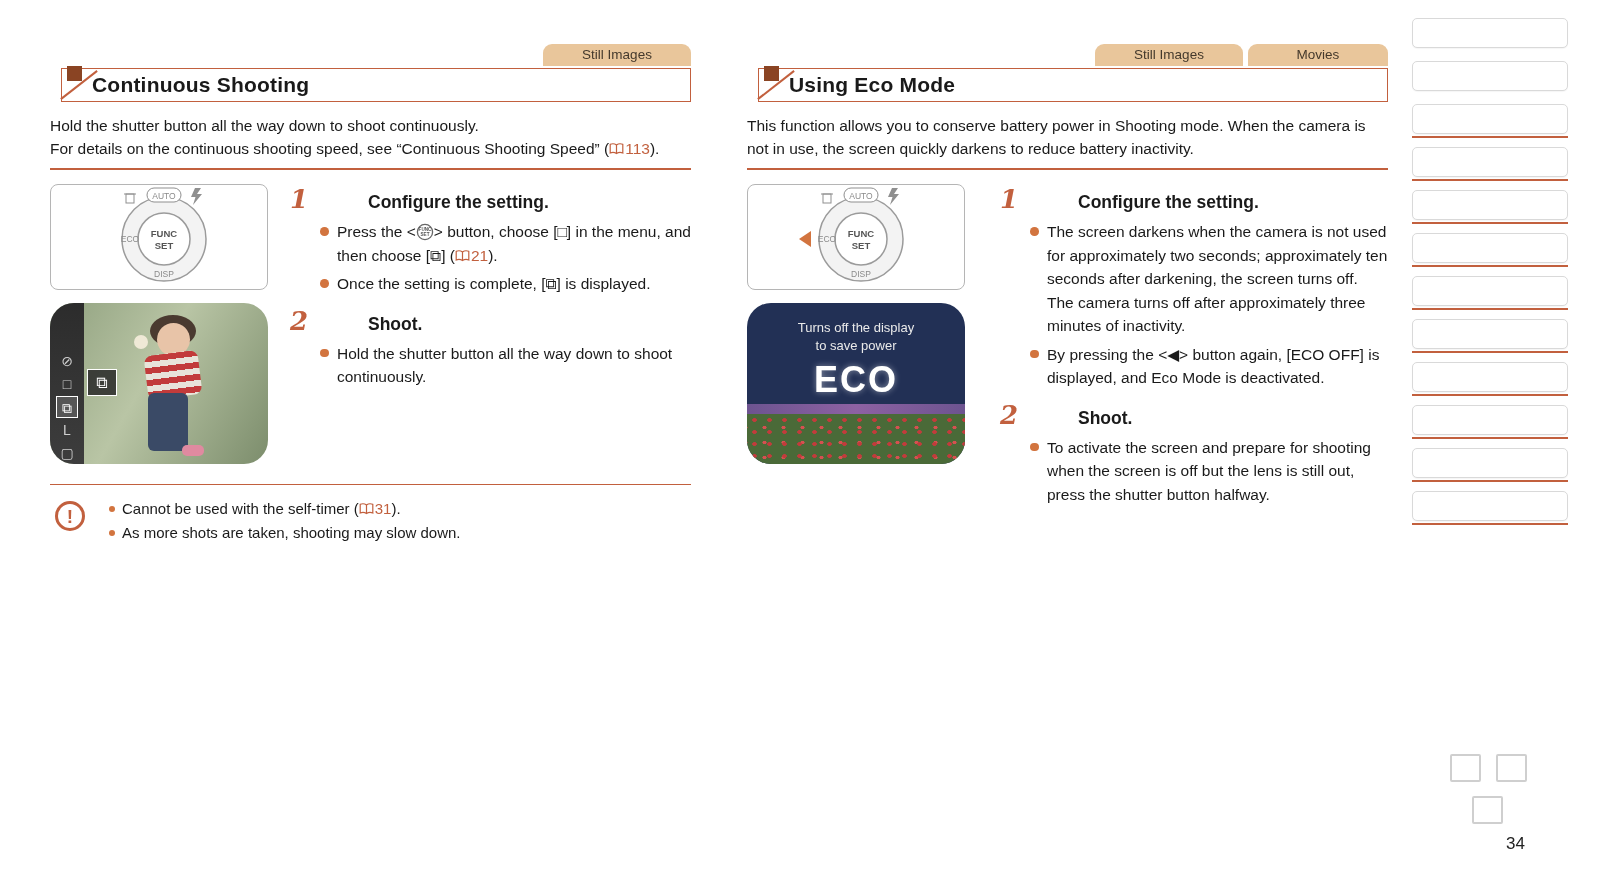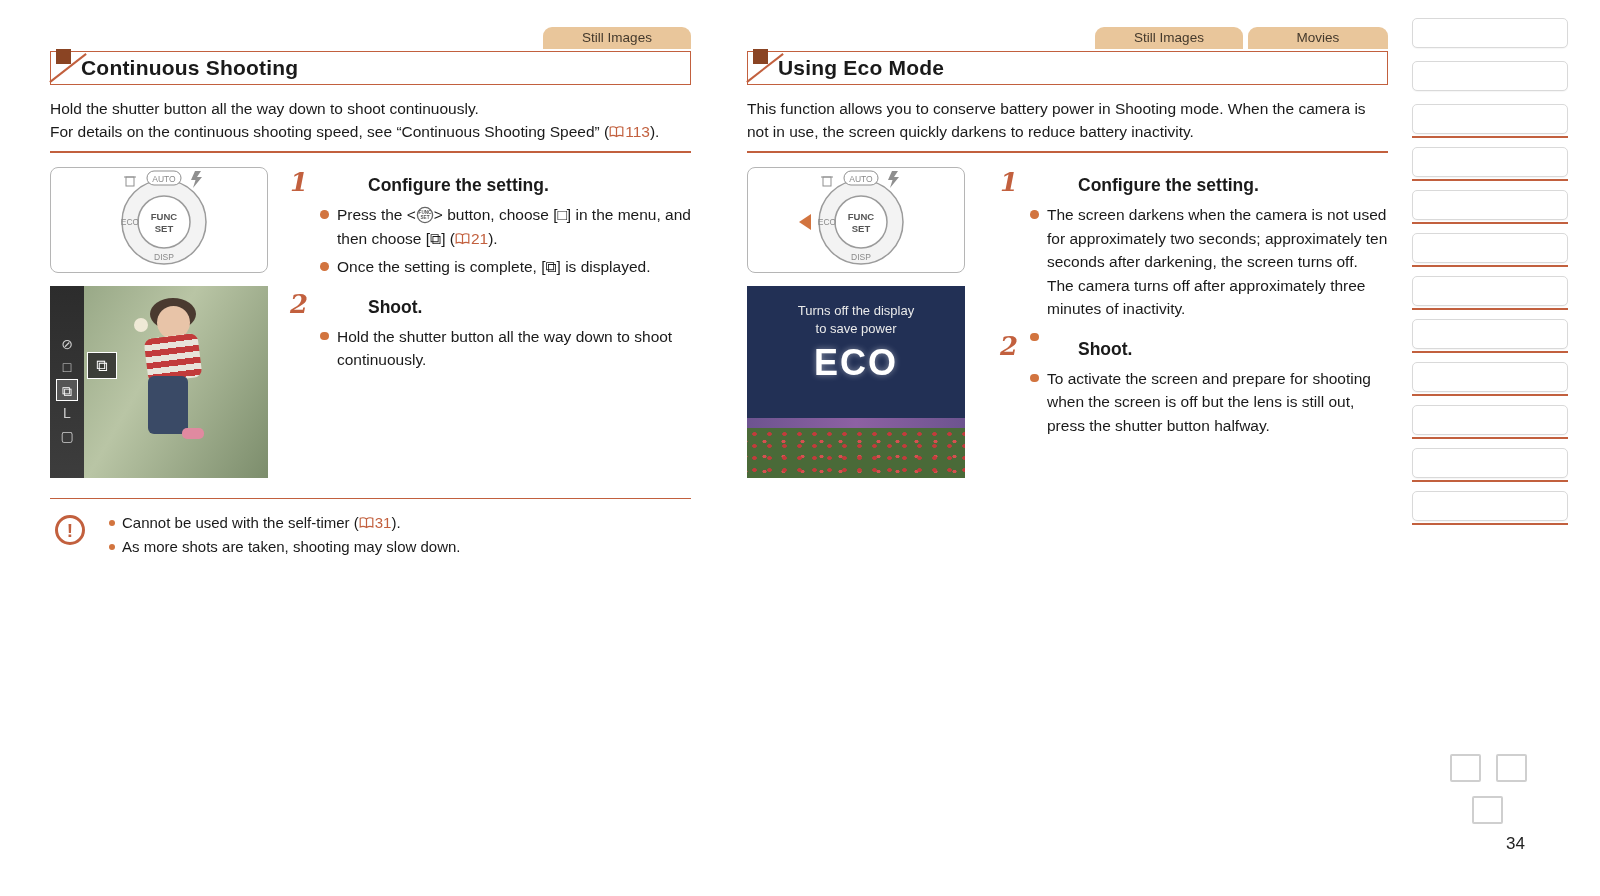--- a/index.html
+++ b/index.html
@@ -3,36 +3,36 @@
 <meta charset="utf-8">
 <style>
   * { margin:0; padding:0; box-sizing:border-box; }
   html,body { background:#fff; }
   body {
     width:1600px; height:896px; position:relative; overflow:hidden;
     font-family:"Liberation Sans", sans-serif; color:#1a1a1a;
   }
   .page { position:relative; width:1600px; height:896px; }
 
-  .col { position:absolute; top:27px; width:641px; }
+  .col { position:absolute; top:44px; width:641px; }
   .col.left  { left:50px; }
   .col.right { left:747px; }
 
   
   .badge-row { display:flex; justify-content:flex-end; gap:5px; height:22px; }
   .badge {
     background:#e9c69b; color:#44392c; font-size:13.5px; text-align:center;
     width:148px; padding-top:3px; border-radius:9px 9px 0 0; height:22px;
   }
   .badge.movies { width:140px; }
 
   
   .header-box {
     position:relative; margin-top:2px; height:34px; border:1.5px solid #c2603e;
-    display:flex; align-items:center; padding-left:30px; background:#fff;
+    display:flex; align-items:center; padding-left:30px; background:#fff;margin-left:11px;
   }
   .corner-square { position:absolute; left:5px; top:-3px; width:15px; height:15px; background:#8a4423; z-index:2; }
   .corner-slash  { position:absolute; left:-6px; top:15px; width:46px; height:2px; background:#c2603e; transform:rotate(-38deg); z-index:1; }
   .sec-title { font-size:21px; font-weight:bold; letter-spacing:.2px; }
 
   .intro { margin:12px 0 8px; font-size:15.5px; line-height:23px; }
   .rule  { height:2px; background:#c2603e; }
 
   
   .xref { color:#c2603e; white-space:nowrap; cursor:pointer; }
@@ -41,21 +41,21 @@
   
   .content-row { display:flex; margin-top:14px; }
   .figures { width:218px; flex:none; }
   .camera-box {
     height:106px; border:1px solid #b5b5b5; border-radius:8px;
     display:flex; align-items:center; justify-content:center; margin-bottom:13px; background:#fff;
   }
   .dial-t { font-size:9.5px; font-weight:bold; fill:#555; }
   .dial-s { font-size:8.5px; fill:#8a8a8a; }
 
-  .photo { height:192px; position:relative; overflow:hidden; }
+  .photo { height:161px; position:relative; overflow:hidden;border-radius:24px; }
 
   
   .child-photo { background:linear-gradient(120deg,#8fa07e 0%,#b9c5a5 45%,#7c8d6c 100%); }
   .menu-strip {
     position:absolute; left:0; top:0; bottom:0; width:34px;
     background:linear-gradient(#2c2c2c,#3d3d3d); padding-top:46px;
   }
   .menu-cell {
     width:22px; height:22px; margin:1px auto; text-align:center; line-height:22px;
     color:#cfcfcf; font-size:14px;
@@ -302,20 +302,21 @@
             <span class="step-num">1</span>
             <span class="step-title">Configure the setting.</span>
           </div>
           <div class="bullets">
             <div class="bullet">
               <span class="dot"></span>
               <span>The screen darkens when the camera is not used for approximately two seconds; approximately ten seconds after darkening, the screen turns off. The camera turns off after approximately three minutes of inactivity.</span>
             </div>
             <div class="bullet">
               <span class="dot"></span>
+              <span>By pressing the &lt;◀&gt; button again, [ECO OFF] is displayed, and Eco Mode is deactivated.</span>
             </div>
           </div>
         </div>
 
         <div class="step">
           <div class="step-head">
             <span class="step-num">2</span>
             <span class="step-title">Shoot.</span>
           </div>
           <div class="bullets">

